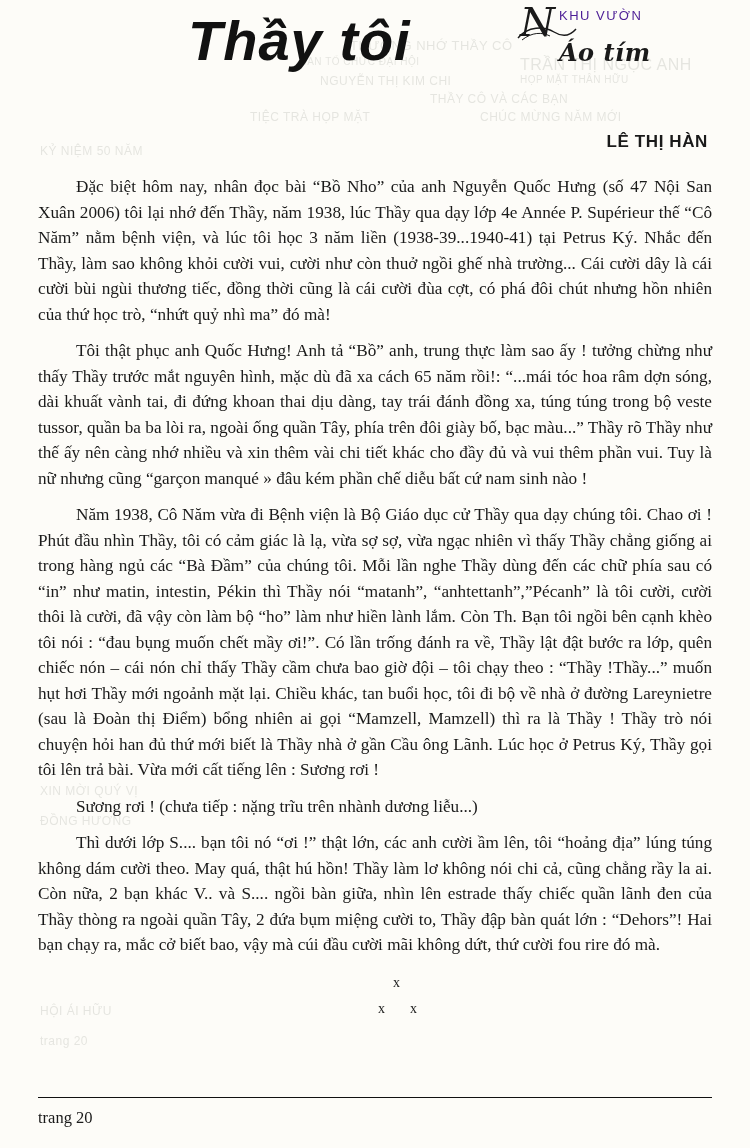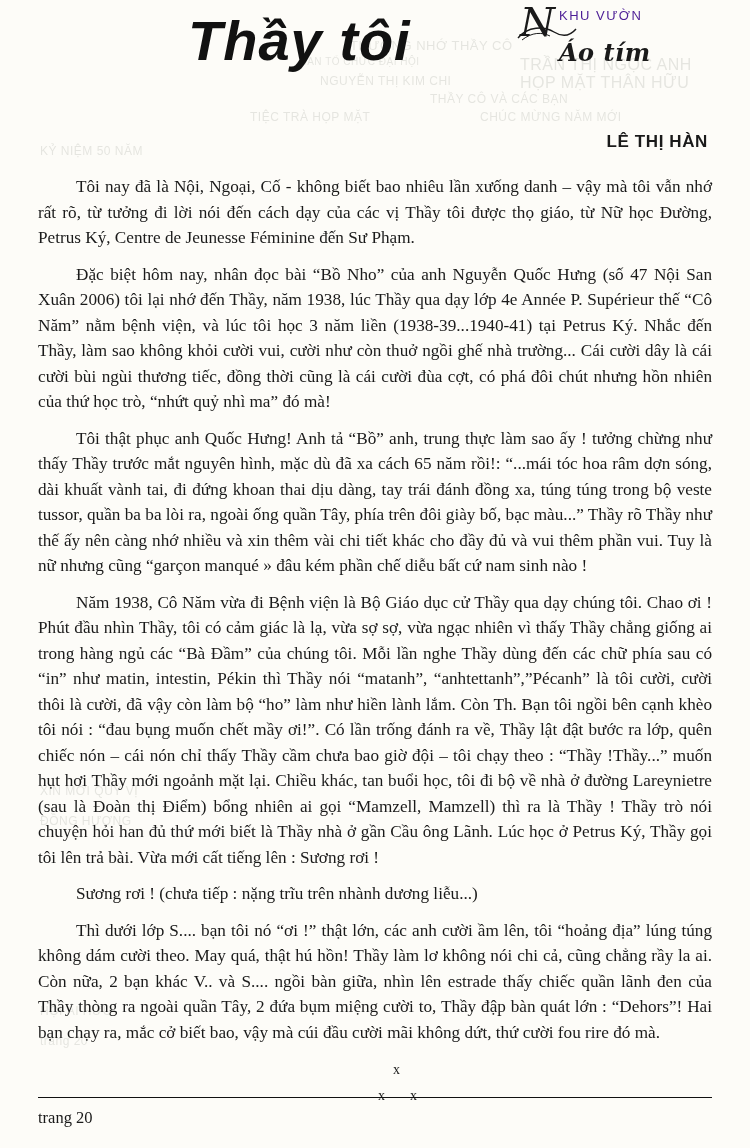--- a/index.html
+++ b/index.html
@@ -158,21 +158,21 @@
 </style>
 </head>
 <body>
 
 <div class="page">
 
   <div class="ghost" style="left:350px; top:14px; font-size:13px;">THƯƠNG NHỚ THẦY CÔ</div>
   <div class="ghost" style="left:300px; top:32px; font-size:10px;">BAN TỔ CHỨC ĐẠI HỘI</div>
   <div class="ghost" style="left:520px; top:32px; font-size:16px;">TRẦN THỊ NGỌC ANH</div>
   <div class="ghost" style="left:320px; top:50px; font-size:12px;">NGUYỄN THỊ KIM CHI</div>
-  <div class="ghost" style="left:520px; top:50px; font-size:16px;">HỌP MẶT THÂN HỮU</div>
+  <div class="ghost" style="left:520px; top:50px; font-size:10px;">HỌP MẶT THÂN HỮU</div>
   <div class="ghost" style="left:430px; top:68px; font-size:12px;">THẦY CÔ VÀ CÁC BẠN</div>
   <div class="ghost" style="left:250px; top:86px; font-size:12px;">TIỆC TRÀ HỌP MẶT</div>
   <div class="ghost" style="left:480px; top:86px; font-size:12px;">CHÚC MỪNG NĂM MỚI</div>
   <div class="ghost" style="left:40px; top:120px; font-size:12px;">KỶ NIỆM 50 NĂM</div>
   <div class="ghost" style="left:40px; top:760px; font-size:12px;">XIN MỜI QUÝ VỊ</div>
   <div class="ghost" style="left:40px; top:790px; font-size:12px;">ĐỒNG HƯƠNG</div>
   <div class="ghost" style="left:40px; top:980px; font-size:12px;">HỘI ÁI HỮU</div>
   <div class="ghost" style="left:40px; top:1010px; font-size:12px;">trang 20</div>
 
   <div class="masthead">
@@ -189,21 +189,20 @@
       <svg class="logo-swirl" viewBox="0 0 62 18">
         <path d="M2 14 C 12 2, 28 2, 38 8 C 46 13, 54 12, 60 5" stroke="#1a1a1a" stroke-width="1.4" fill="none"></path>
         <path d="M6 16 C 16 8, 26 8, 34 12" stroke="#1a1a1a" stroke-width="1" fill="none"></path>
       </svg>
     </div>
   </div>
 
   <div class="byline">LÊ THỊ HÀN</div>
 
   <div class="body-text">
-    <p>Tôi nay đã là Nội, Ngoại, Cố - không biết bao nhiêu lần xưống danh – vậy mà tôi vẫn nhớ rất rõ, từ tưởng đi lời nói đến cách dạy của các vị Thầy tôi được thọ giáo, từ Nữ học Đường, Petrus Ký, Centre de Jeunesse Féminine đến Sư Phạm.</p>
     <p>Đặc biệt hôm nay, nhân đọc bài “Bồ Nho” của anh Nguyễn Quốc Hưng (số 47 Nội San Xuân 2006) tôi lại nhớ đến Thầy, năm 1938, lúc Thầy qua dạy lớp 4e Année P. Supérieur thế “Cô Năm” nằm bệnh viện, và lúc tôi học 3 năm liền (1938-39...1940-41) tại Petrus Ký. Nhắc đến Thầy, làm sao không khỏi cười vui, cười như còn thuở ngồi ghế nhà trường... Cái cười dây là cái cười bùi ngùi thương tiếc, đồng thời cũng là cái cười đùa cợt, có phá đôi chút nhưng hồn nhiên của thứ học trò, “nhứt quỷ nhì ma” đó mà!</p>
     <p>Tôi thật phục anh Quốc Hưng! Anh tả “Bồ” anh, trung thực làm sao ấy ! tưởng chừng như thấy Thầy trước mắt nguyên hình, mặc dù đã xa cách 65 năm rồi!: “...mái tóc hoa râm dợn sóng, dài khuất vành tai, đi đứng khoan thai dịu dàng, tay trái đánh đồng xa, túng túng trong bộ veste tussor, quần ba ba lòi ra, ngoài ống quần Tây, phía trên đôi giày bố, bạc màu...” Thầy rõ Thầy như thế ấy nên càng nhớ nhiều và xin thêm vài chi tiết khác cho đầy đủ và vui thêm phần vui. Tuy là nữ nhưng cũng “garçon manqué » đâu kém phần chế diễu bất cứ nam sinh nào !</p>
     <p>Năm 1938, Cô Năm vừa đi Bệnh viện là Bộ Giáo dục cử Thầy qua dạy chúng tôi. Chao ơi ! Phút đầu nhìn Thầy, tôi có cảm giác là lạ, vừa sợ sợ, vừa ngạc nhiên vì thấy Thầy chẳng giống ai trong hàng ngủ các “Bà Đầm” của chúng tôi. Mỗi lần nghe Thầy dùng đến các chữ phía sau có “in” như matin, intestin, Pékin thì Thầy nói “matanh”, “anhtettanh”,”Pécanh” là tôi cười, cười thôi là cười, đã vậy còn làm bộ “ho” làm như hiền lành lắm. Còn Th. Bạn tôi ngồi bên cạnh khèo tôi nói : “đau bụng muốn chết mầy ơi!”. Có lần trống đánh ra về, Thầy lật đật bước ra lớp, quên chiếc nón – cái nón chỉ thấy Thầy cầm chưa bao giờ đội – tôi chạy theo : “Thầy !Thầy...” muốn hụt hơi Thầy mới ngoảnh mặt lại. Chiều khác, tan buổi học, tôi đi bộ về nhà ở đường Lareynietre (sau là Đoàn thị Điểm) bổng nhiên ai gọi “Mamzell, Mamzell) thì ra là Thầy ! Thầy trò nói chuyện hỏi han đủ thứ mới biết là Thầy nhà ở gần Cầu ông Lãnh. Lúc học ở Petrus Ký, Thầy gọi tôi lên trả bài. Vừa mới cất tiếng lên : Sương rơi !</p>
     <p>Sương rơi ! (chưa tiếp : nặng trĩu trên nhành dương liễu...)</p>
     <p>Thì dưới lớp S.... bạn tôi nó “ơi !” thật lớn, các anh cười ầm lên, tôi “hoảng địa” lúng túng không dám cười theo. May quá, thật hú hồn! Thầy làm lơ không nói chi cả, cũng chẳng rầy la ai. Còn nữa, 2 bạn khác V.. và S.... ngồi bàn giữa, nhìn lên estrade thấy chiếc quần lãnh đen của Thầy thòng ra ngoài quần Tây, 2 đứa bụm miệng cười to, Thầy đập bàn quát lớn : “Dehors”! Hai bạn chạy ra, mắc cở biết bao, vậy mà cúi đầu cười mãi không dứt, thứ cười fou rire đó mà.</p>
   </div>
 
   <div class="marks">
     <span class="mark-top">x</span>
     <span class="mark-left">x</span>

